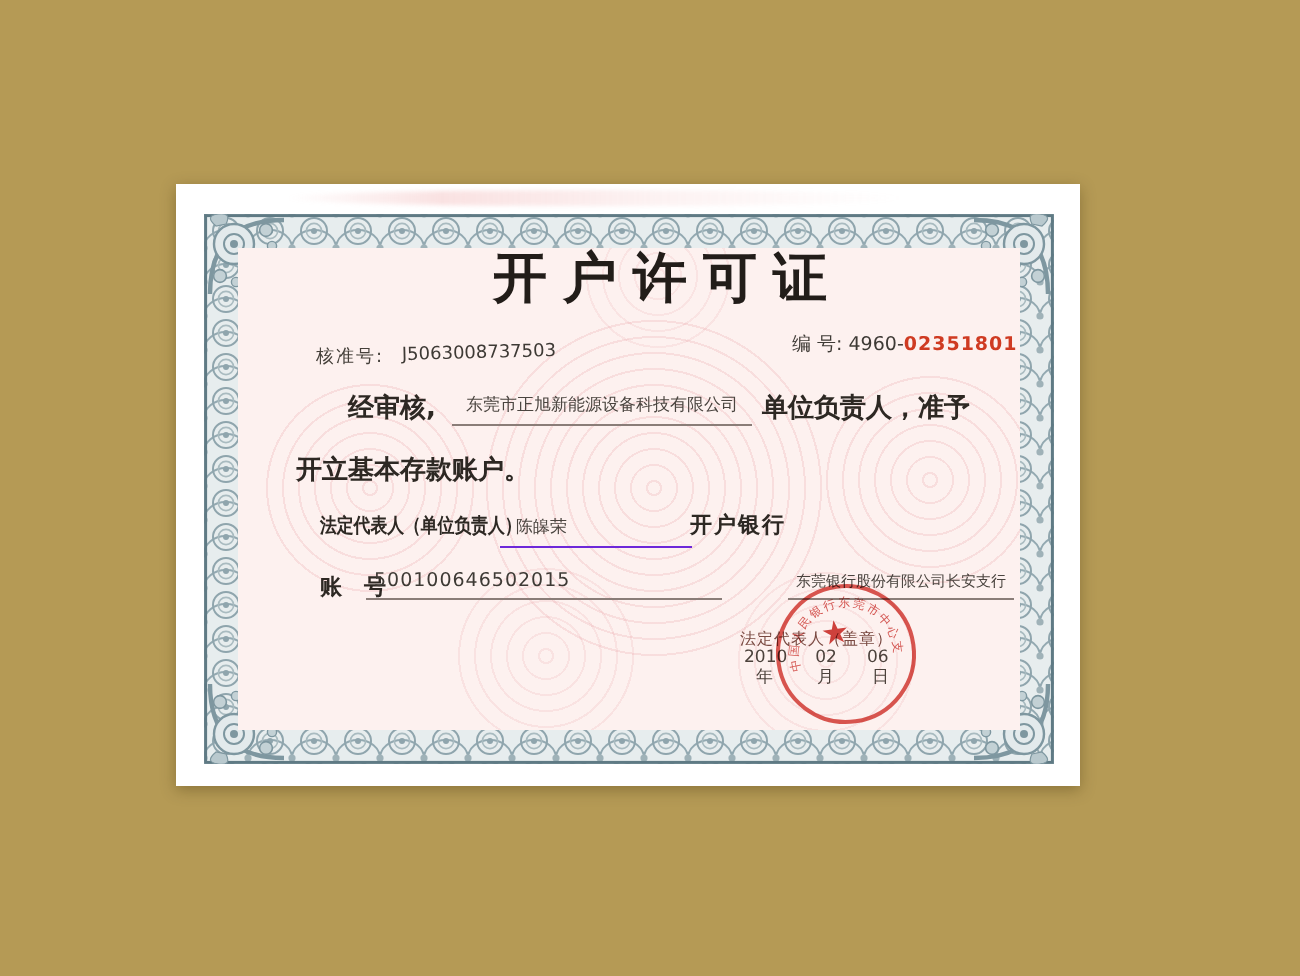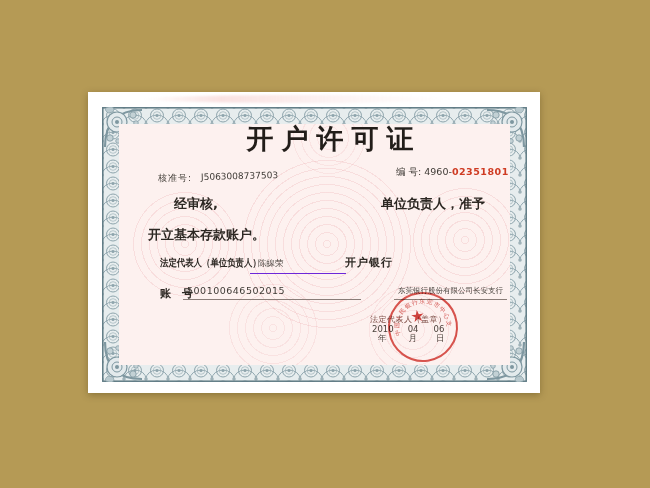--- a/index.html
+++ b/index.html
@@ -163,35 +163,36 @@
       <div class="row approval">
         <span class="lbl-sm">核准号:</span><span class="val-sm">J5063008737503</span>
       </div>
 
       <div class="row serial">
         <span>编 号:</span>
         <span>4960-</span><span class="red">02351801</span>
       </div>
 
       <div class="row b-lbl reviewed">经审核,</div>
+      <div class="row company">东莞市正旭新能源设备科技有限公司</div>
       <div class="row b-lbl meets">单位负责人，准予</div>
       <div class="row b-lbl openacct">开立基本存款账户。</div>
 
       <div class="row legal-lbl">法定代表人（单位负责人）</div>
       <div class="row legal-name">陈皞荣</div>
 
       <div class="row bank-lbl">开户银行</div>
       <div class="row bank-name">东莞银行股份有限公司长安支行</div>
 
       <div class="row acct-lbl">账　号</div>
       <div class="row acct-val">500100646502015</div>
 
       <div class="row issuer-lbl">法定代表人（盖章）</div>
       <div class="row issue-date">
-        <span>2010</span><span class="m">04</span><span class="d">06</span>
+        <span>2010</span><span class="m">02</span><span class="d">06</span>
       </div>
       <div class="row date-units">
         <span>年</span><span class="m">月</span><span class="d">日</span>
       </div>
 
       <div class="stamp">
         <svg width="66" height="66" viewBox="0 0 66 66">
           <defs>
             <path id="arcPath" d="M10,40 a24,24 0 1 1 46,0" fill="none"></path>
           </defs>

